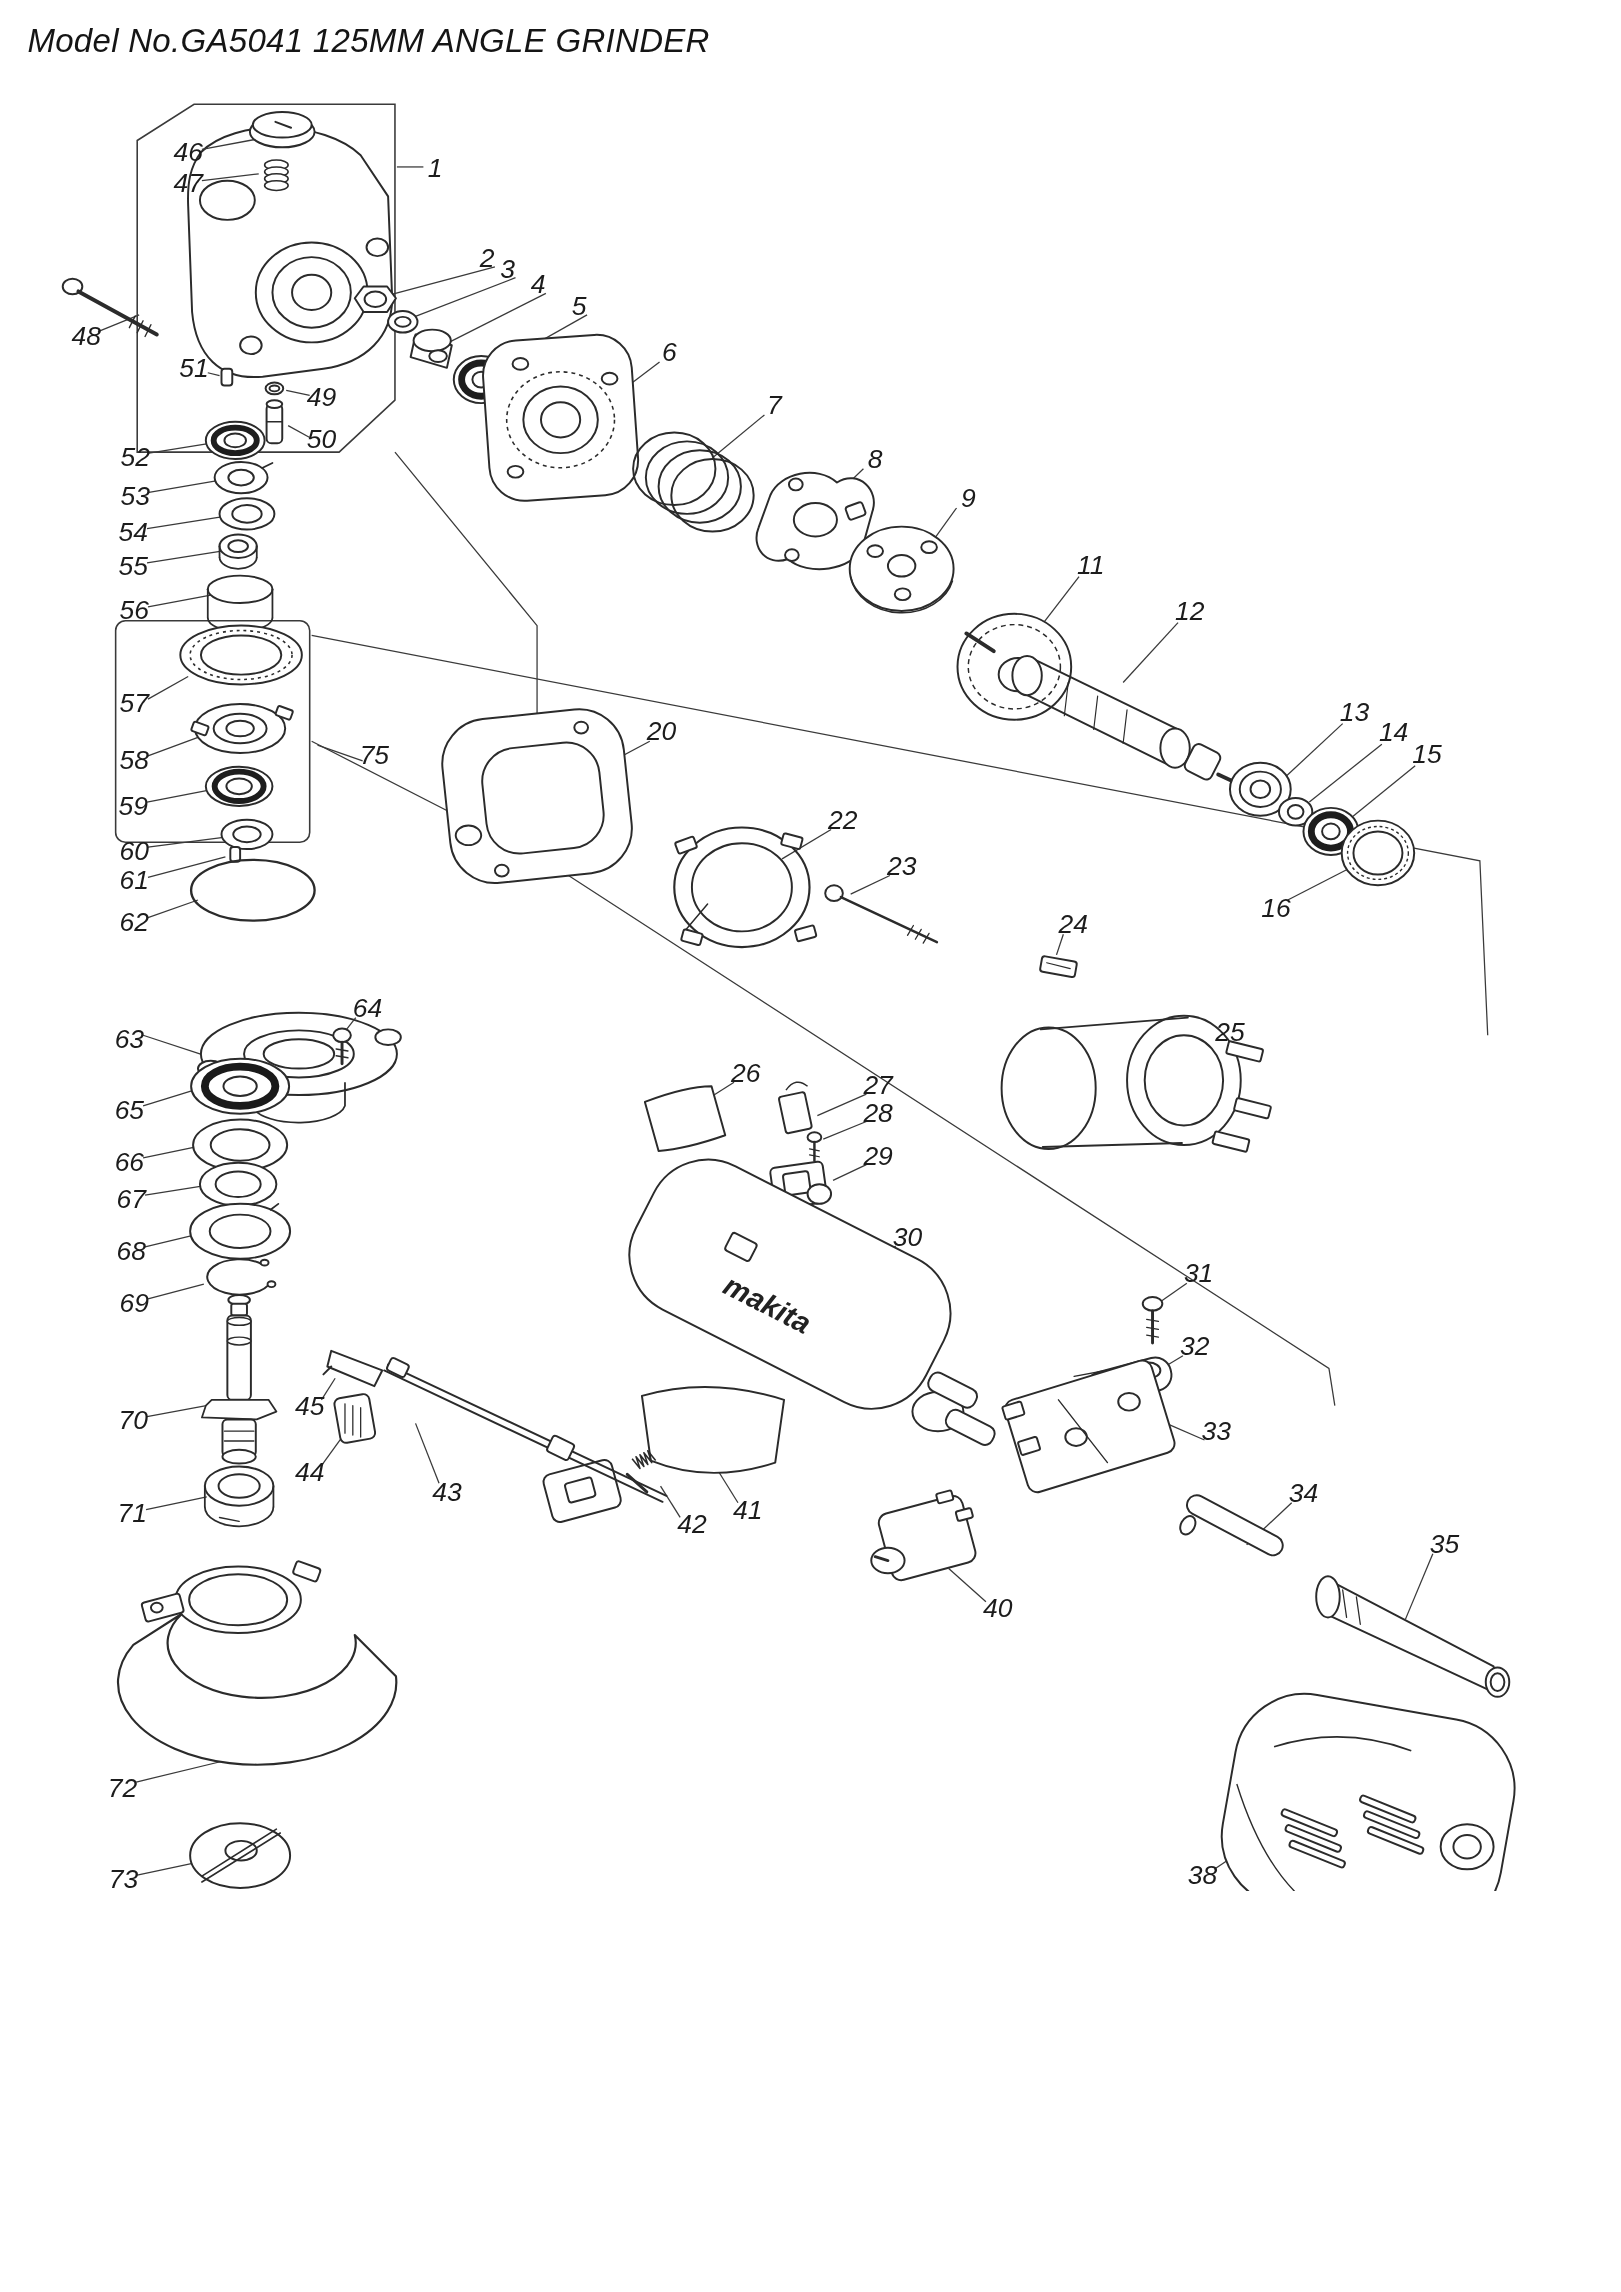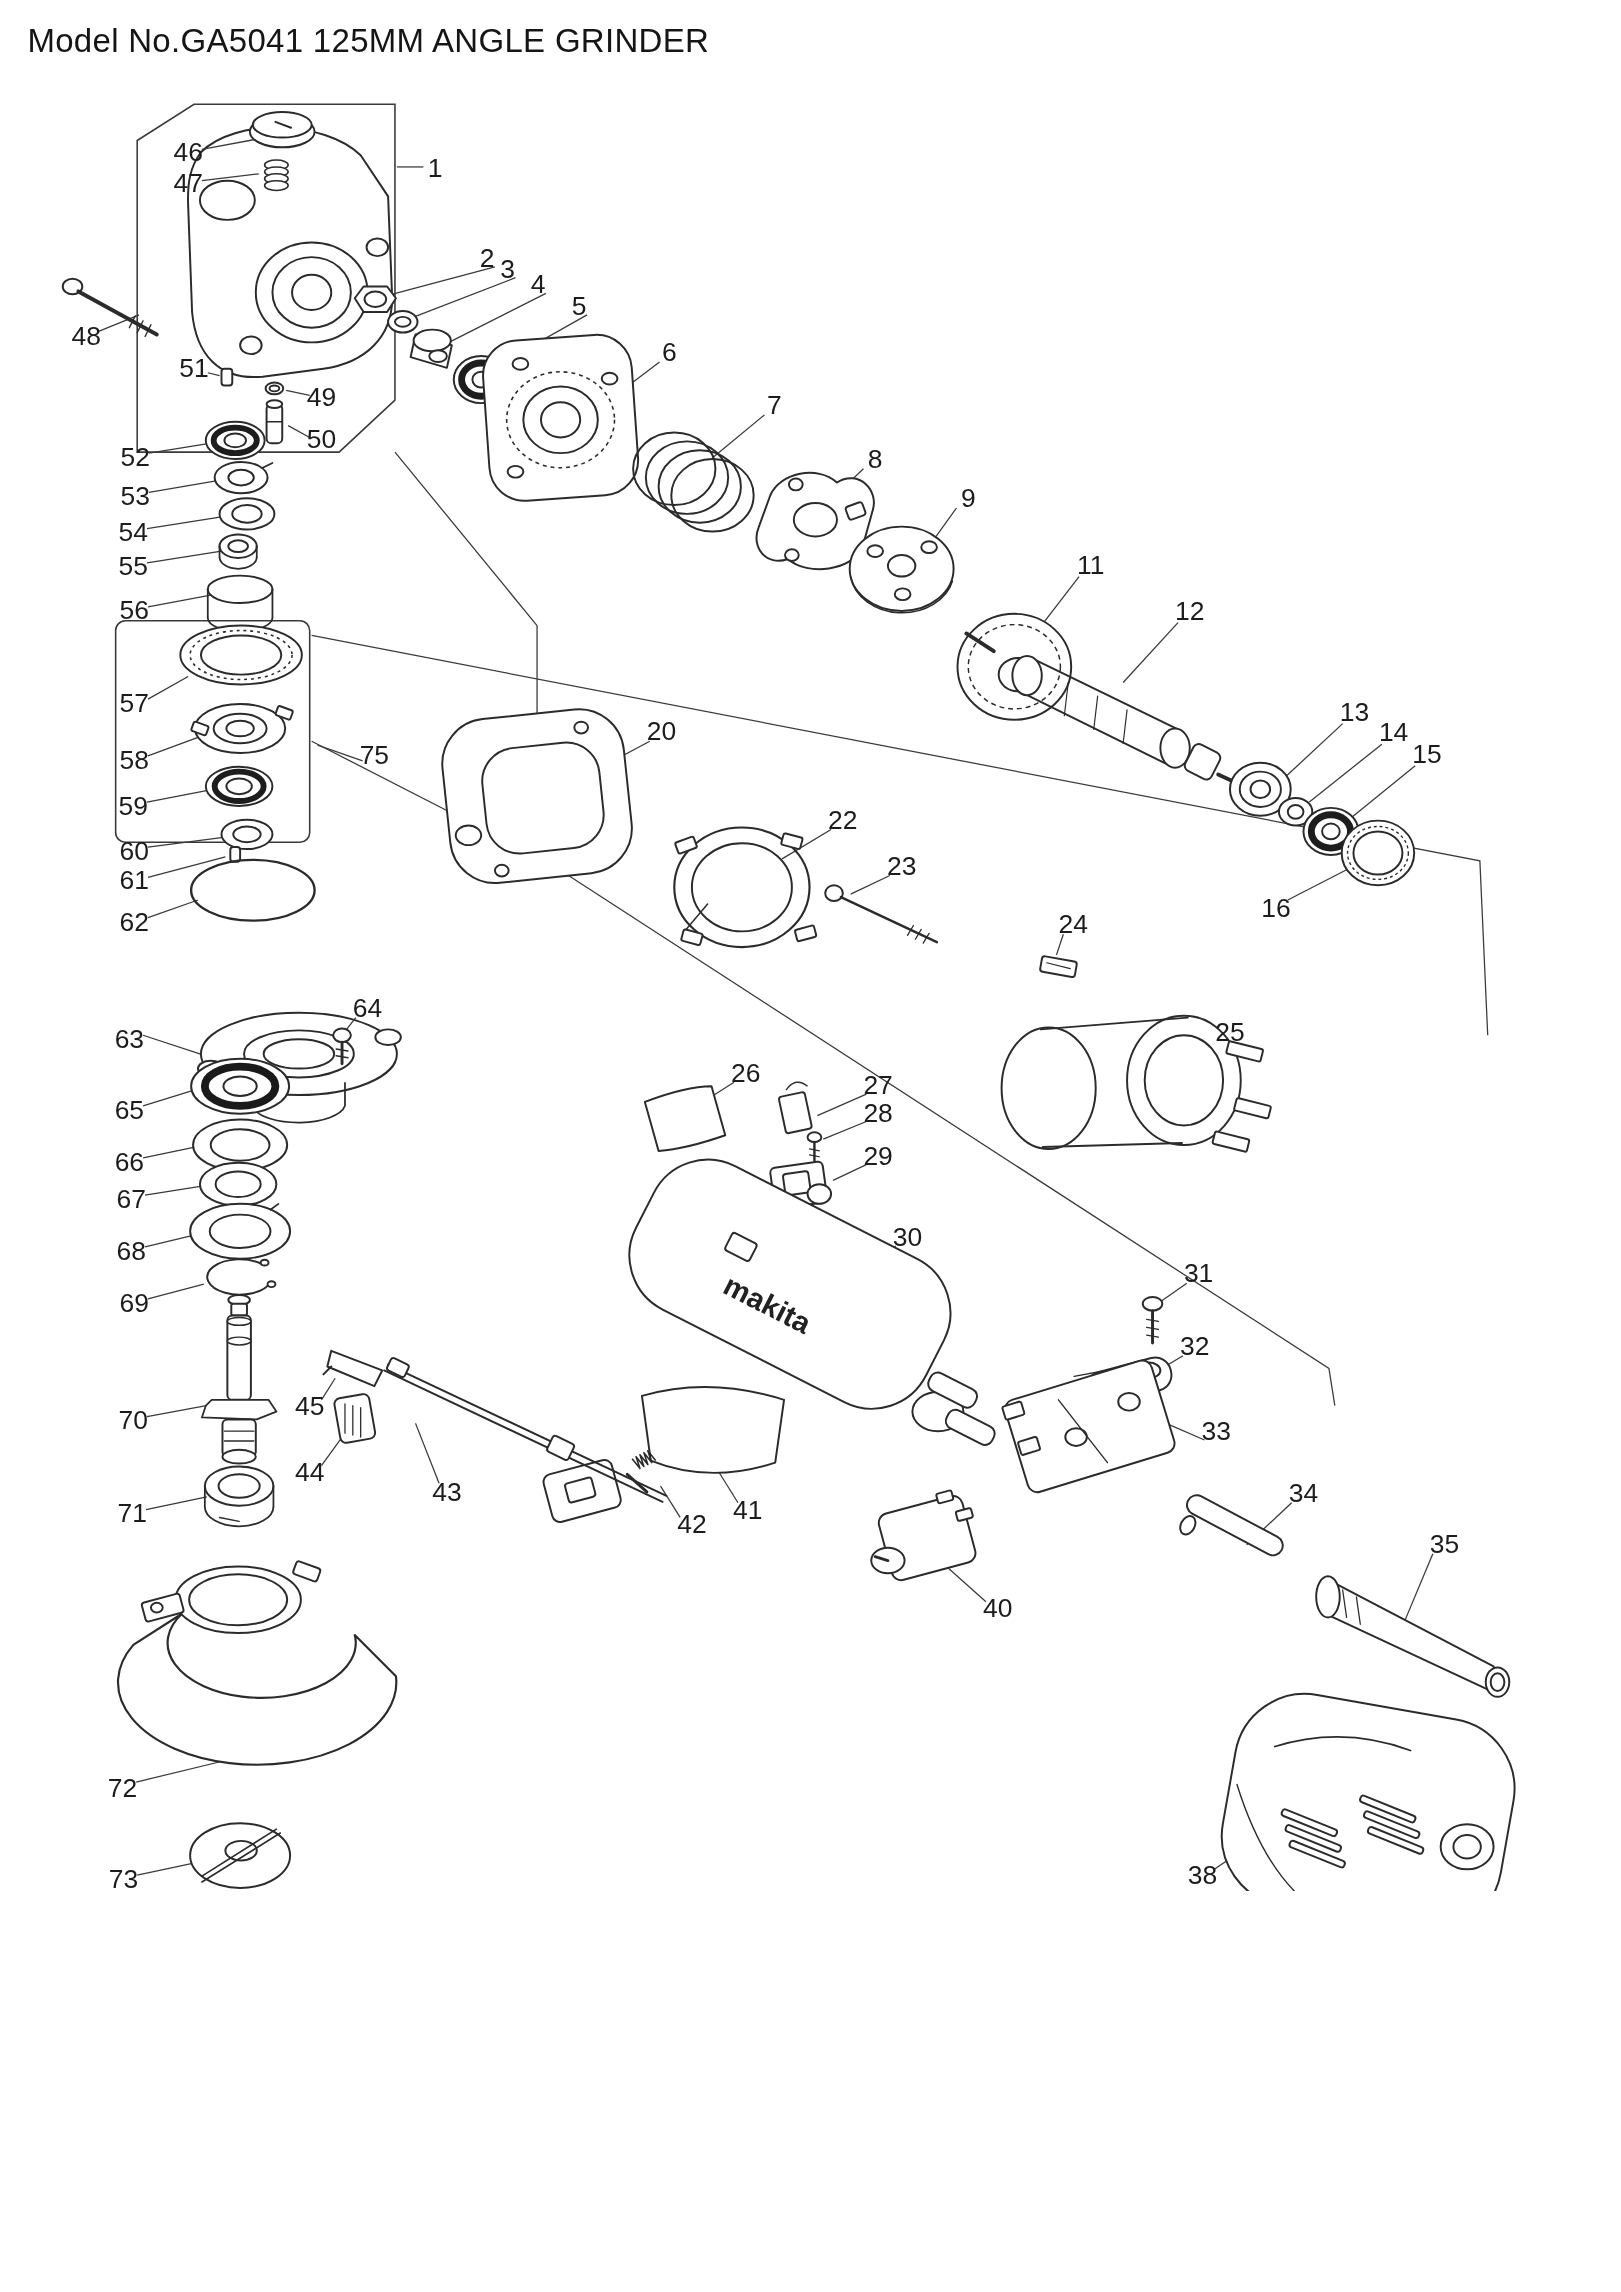--- a/index.html
+++ b/index.html
@@ -1,17 +1,17 @@
 <!DOCTYPE html>
 <html><head>
 <meta charset="utf-8">
 <style>
   html,body{margin:0;padding:0;background:#ffffff;}
   .page{position:relative;width:1621px;height:1891px;background:#fff;overflow:hidden;
-        font-family:"Liberation Sans",sans-serif;}
+        font-family:"Liberation Sans",sans-serif;font-style:italic;}
   .title{position:absolute;left:27.4px;top:21.6px;font-size:33px;font-weight:500;color:#151515;
          letter-spacing:0.3px;white-space:nowrap;}
   svg{position:absolute;left:0;top:0;}
   text.callout{font-family:"Liberation Sans",sans-serif;}
 </style>
 </head>
 <body>
 
 <div class="page">
   <div class="title">Model No.GA5041 125MM ANGLE GRINDER</div>

